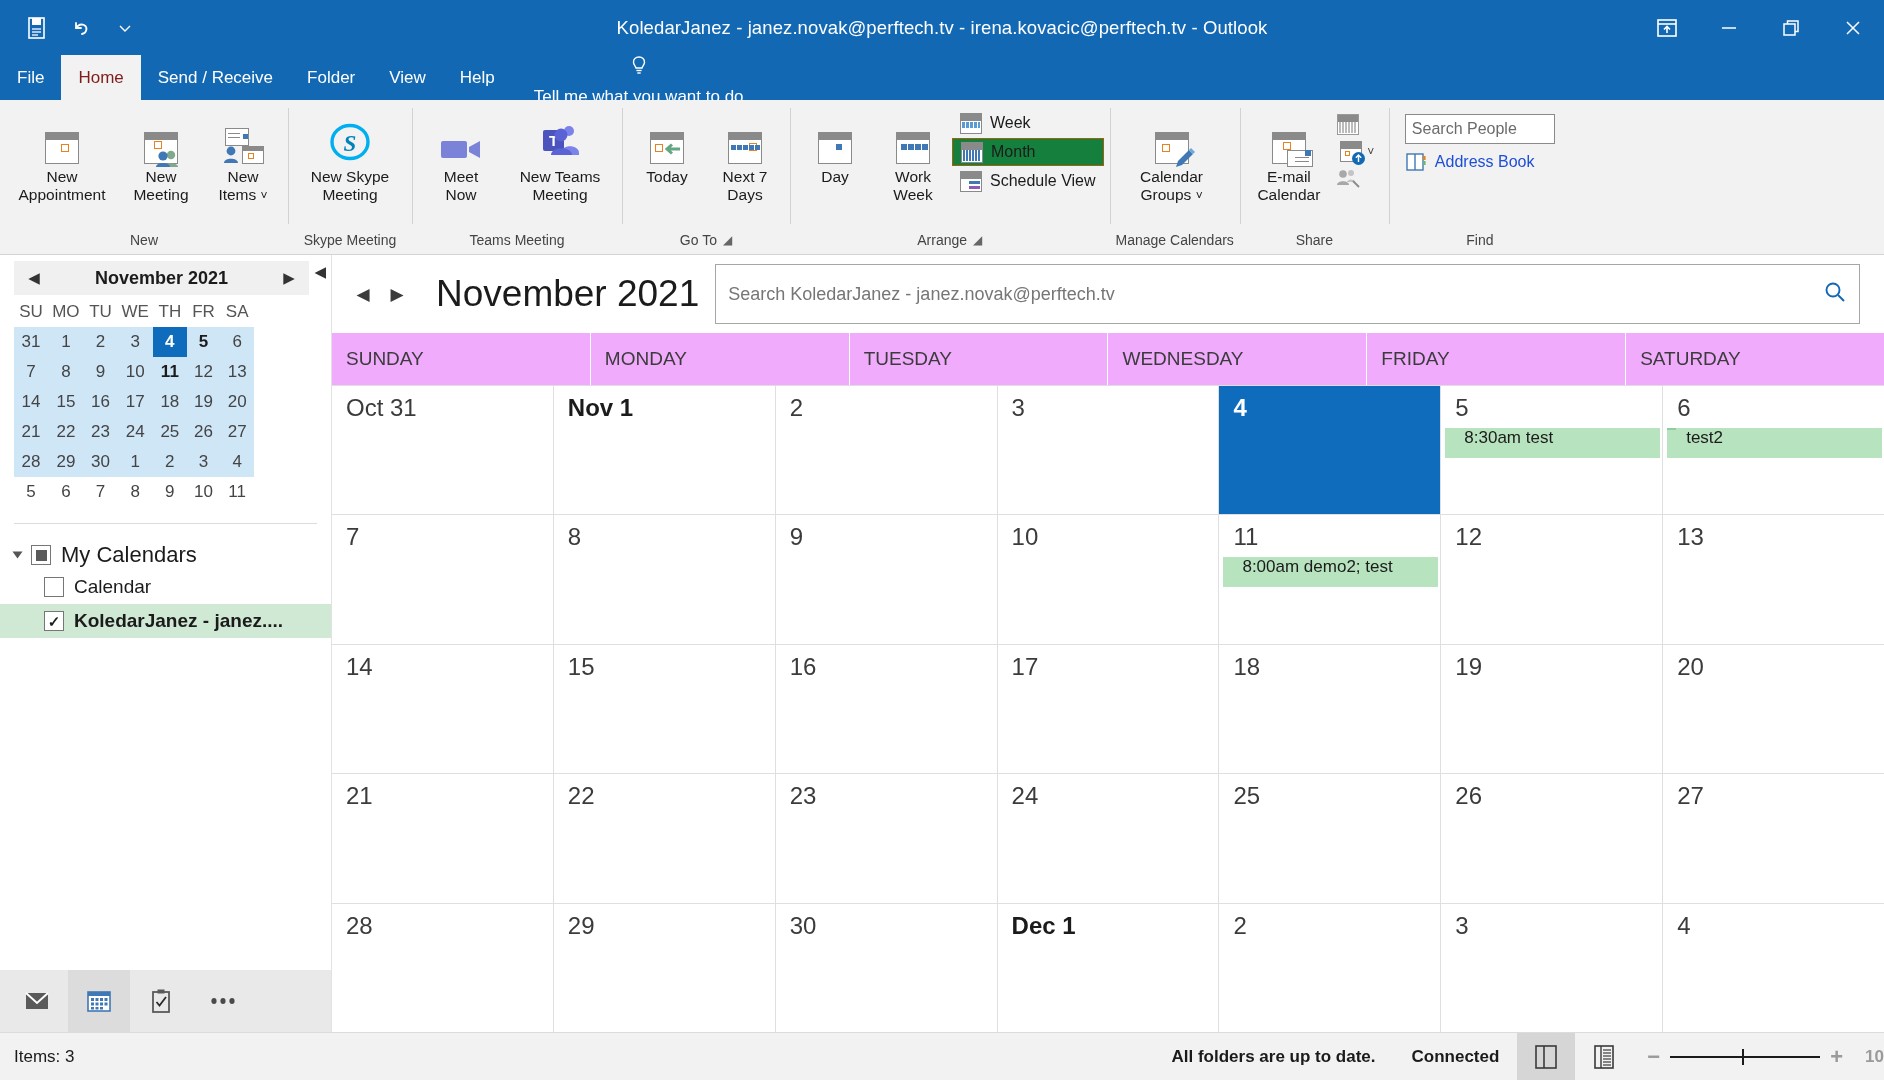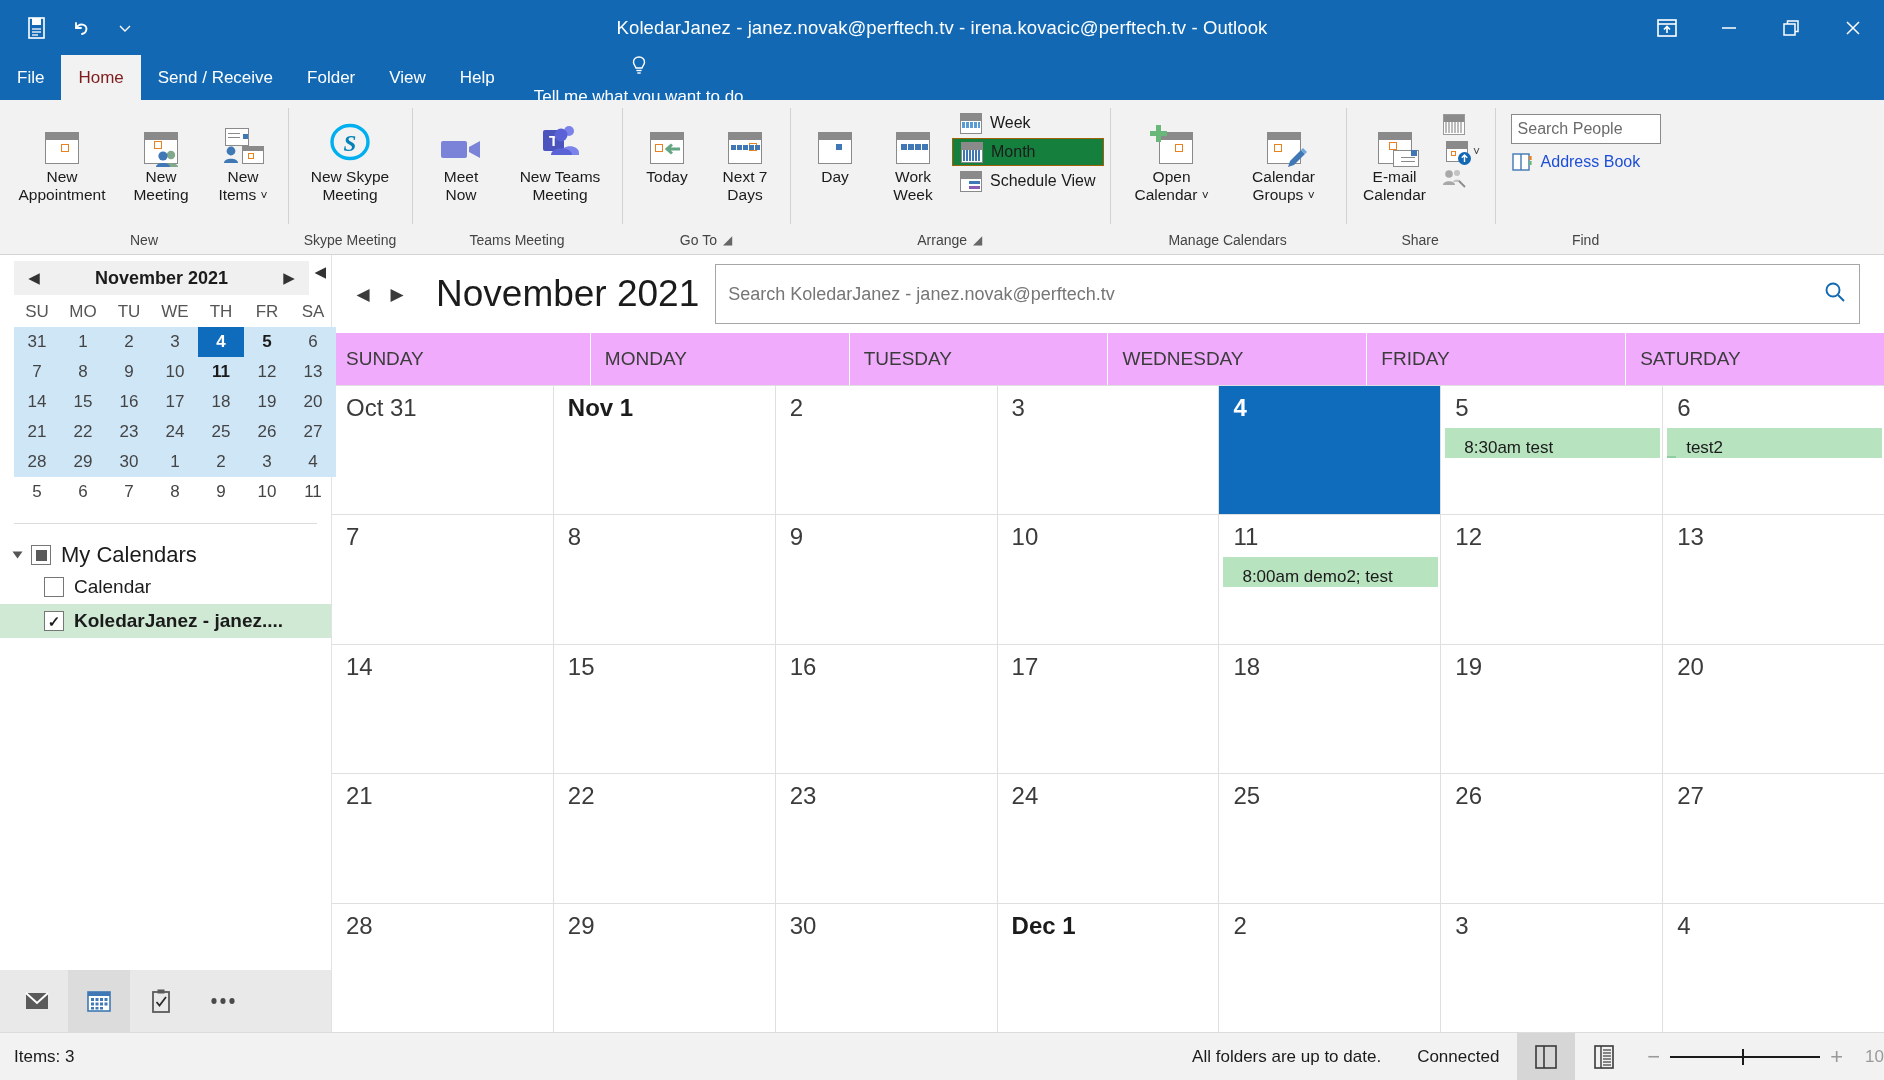--- a/index.html
+++ b/index.html
@@ -77,21 +77,21 @@
   
   .body { flex: 1; display: flex; min-height: 0; }
 
   
   .sidebar { width: 332px; flex: 0 0 332px; background: #fff; display: flex; flex-direction: column; border-right: 1px solid #e2e2e2; position: relative; }
   .datenav { padding: 6px 0 0 0; }
   .dn-head { display: flex; align-items: center; height: 34px; background: #f0f0f0; margin: 0 22px 0 14px; padding: 0 10px; }
   .dn-head .nav { width: 20px; text-align: center; color: #333; font-size: 15px; }
   .dn-head .mlabel { flex: 1; text-align: center; font-size: 18px; font-weight: bold; color: #1b1b1b; }
   .dn-collapse { position: absolute; right: 5px; top: 8px; font-size: 15px; color: #333; }
-  table.mini { border-collapse: collapse; margin: 2px 14px 0 14px; width: 322px; }
+  table.mini { border-collapse: collapse; margin: 2px 14px 0 14px; width: 240px; }
   table.mini th { font-size: 17px; color: #555; font-weight: normal; height: 30px; text-align: center; width: 42px; }
   table.mini td { font-size: 17px; color: #444; height: 30px; text-align: center; width: 42px; }
   table.mini tr.inmonth td { background: #cfe6f7; }
   table.mini td.bold { font-weight: bold; color: #1b1b1b; }
   table.mini td.today { background: #0f6cbd !important; color: #fff; font-weight: bold; }
   table.mini tr.tail td { background: transparent; }
   .sb-sep { height: 1px; background: #dcdcdc; margin: 16px 14px 0 14px; }
 
   .calgroup { margin-top: 16px; }
   .cg-head { display: flex; align-items: center; gap: 10px; padding: 2px 14px; font-size: 22px; color: #1b1b1b; }
@@ -128,31 +128,31 @@
   .grid { flex: 1; display: flex; flex-direction: column; min-height: 0; border-top: 1px solid #dfdfdf; }
   .wrow { flex: 1 1 0; display: flex; border-bottom: 1px solid #dfdfdf; min-height: 0; }
   .wrow:last-child { border-bottom: none; }
   .dcell { flex: 1 1 0; border-right: 1px solid #dfdfdf; position: relative; min-width: 0; padding: 0; overflow: hidden; }
   .dcell:last-child { border-right: none; }
   .dnum { font-size: 24px; color: #3b3b3b; padding: 10px 0 0 14px; line-height: 1; }
   .dnum.bold { font-weight: bold; color: #1b1b1b; }
   .dcell.selected { background: #0f6cbd; }
   .dcell.selected .dnum { color: #ffffff; font-weight: bold; }
 
-  .evt { display: flex; align-items: flex-end; height: 30px; margin: 8px 2px 0 4px; background: #b8e3bf; }
+  .evt { display: flex; align-items: flex-start; height: 30px; margin: 8px 2px 0 4px; background: #b8e3bf; }
   .evt .bar { width: 9px; flex: 0 0 9px; background: #7ccb8e; }
   .evt .bar.hollow { background: #ffffff; border: 1px solid #8fcf9f; }
   .evt .etxt { flex: 1; display: flex; align-items: center; padding-left: 10px; font-size: 17px; color: #1b1b1b; white-space: nowrap; overflow: hidden; }
 
   
   .statusbar {
     height: 48px; flex: 0 0 48px; background: #f2f2f2; display: flex; align-items: center;
     border-top: 1px solid #dcdcdc; font-size: 17px; color: #1b1b1b; padding-left: 14px; gap: 0;
   }
-  .sb-right { margin-left: auto; display: flex; align-items: center; height: 48px; }
+  .sb-right { margin-left: auto; display: flex; align-items: center; height: 48px; font-weight: bold; }
   .sb-txt { padding: 0 18px; white-space: nowrap; }
   .viewbtn { width: 58px; height: 48px; display: flex; align-items: center; justify-content: center; }
   .viewbtn.active { background: #d6d6d6; }
   .zoomwrap { display: flex; align-items: center; gap: 10px; padding-left: 14px; }
   .zline { width: 150px; height: 2px; background: #1b1b1b; position: relative; }
   .zline .tick { position: absolute; left: 72px; top: -7px; width: 2px; height: 16px; background: #1b1b1b; }
   .zsign { font-size: 22px; color: #9a9a9a; }
   .zpct { font-size: 17px; color: #9a9a9a; padding-left: 12px; }
 
   
@@ -414,31 +414,20 @@
         </div>
       </div>
       <div class="rglabel">
         <span>Arrange</span>
         <span class="dlg">◢</span>
       </div>
     </div>
 
     <div class="rgroup">
       <div class="rgbody">
-        <div class="bigbtn w110">
-          <div class="ic">
-            <div class="calglyph" style="margin-left:8px;">
-                <div class="orng" style="right:9px;top:11px;"></div>
-              <svg style="position:absolute;left:-12px;top:-10px;" width="22" height="22" viewBox="0 0 22 22">
-                  <path d="M8 2 L13 2 L13 8 L19 8 L19 13 L13 13 L13 19 L8 19 L8 13 L2 13 L2 8 L8 8 Z" fill="#6ab77a"></path>
-                </svg>
-            </div>
-          </div>
-          <div class="lb"><span>Open</span><br><span>Calendar</span> <span style="font-size:12px;">˅</span></div>
-        </div>
         <div class="bigbtn w110">
           <div class="ic">
             <div class="calglyph">
                 <div class="orng" style="right:18px;top:11px;"></div>
               <svg style="position:absolute;right:-9px;bottom:-8px;" width="24" height="24" viewBox="0 0 24 24">
                   <path d="M3 20 L5 14 L16 3 L20 7 L9 18 Z" fill="#3f78b5"></path>
                   <path d="M16 3 L20 7 L22 5 L18 1 Z" fill="#6fa8dc"></path>
                 </svg>
             </div>
           </div>

